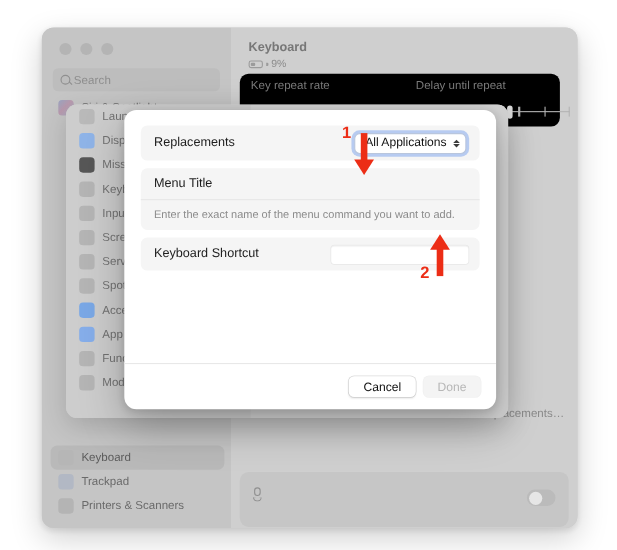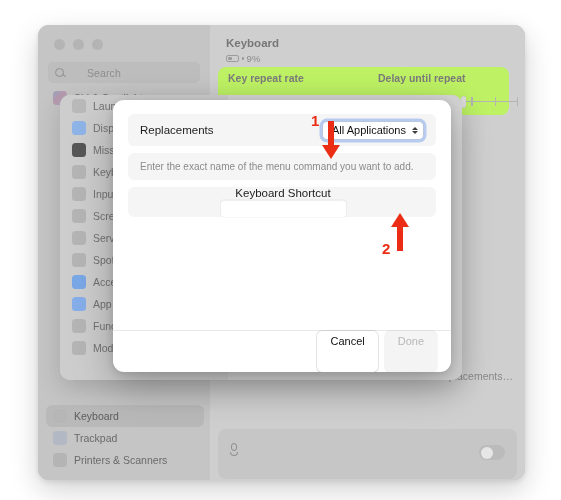--- a/index.html
+++ b/index.html
@@ -29,21 +29,21 @@
   .sw-content {
     position: absolute; left: 172px; top: 0; right: 0; height: 100%;
     background: #cfcfcf;
   }
   .traffic-lights { position: absolute; left: 16px; top: 14px; display: flex; gap: 8px; }
   .tl { width: 11px; height: 11px; border-radius: 50%; background: #b4b4b4; }
 
   .search-field {
     position: absolute; left: 10px; top: 37px; width: 152px; height: 21px;
     background: #bdbdbd; border-radius: 5px;
-    display: flex; align-items: center; padding: 0 7px; gap: 23px;
+    display: flex; align-items: center; padding: 0 7px; gap: 3px;
   }
   .search-ico { width: 9px; height: 9px; border: 1.3px solid #8f8f8f; border-radius: 50%; position: relative; flex: none; }
   .search-ico::after { content: ""; position: absolute; width: 4px; height: 1.3px; background: #8f8f8f;
      right: -3px; bottom: 0px; transform: rotate(45deg); }
   .search-ph { font-size: 10.5px; color: #8d8d8d; letter-spacing: .1px; }
 
   .sb-list { position: absolute; left: 8px; top: 62px; width: 158px; }
   .sb-item {
     display: flex; align-items: center; gap: 7px;
     height: 22px; padding: 0 7px; border-radius: 6px;
@@ -62,21 +62,21 @@
   .sb-bottom { position: absolute; left: 8px; top: 380px; width: 158px; }
 
   
   .kb-title { position: absolute; left: 16px; top: 12px; font-size: 11.5px; font-weight: bold; color: #777; }
   .kb-batt { position: absolute; left: 16px; top: 28px; display: flex; align-items: center; gap: 3px; }
   .batt-body { width: 13px; height: 7px; border: 1.2px solid #9b9b9b; border-radius: 2.2px; position: relative; }
   .batt-body::after { content:""; position:absolute; left:1px; top:1px; bottom:1px; width:4px; background:#9b9b9b; border-radius:1px; }
   .batt-cap { width: 1.6px; height: 3.4px; background: #9b9b9b; border-radius: 0 1px 1px 0; }
   .batt-pct { font-size: 9.5px; color: #8b8b8b; }
   .slider-row { position: absolute; top: 42px; left: 8px; right: 16px; height: 48px;
-     background: #bef264; border-radius: 8px; font-weight: bold; }
+     background: #000000; border-radius: 8px; }
   .slider-lab { position: absolute; top: 5px; font-size: 10.5px; color: #7b7b7b; }
   .slider-track { position: absolute; top: 30px; height: 9px; }
   .tickline { position:absolute; left:0; right:0; top: 4px; height:1.3px; background:#b4b4b4; }
   .tick { position: absolute; top: 0; width: 1.3px; height: 9px; background: #b4b4b4; }
   .knob { position: absolute; top: -1px; width: 5px; height: 12px; background: #dedede; border-radius: 2.5px;
           box-shadow: 0 0 1px rgba(0,0,0,.2); }
 
   .text-repl-btn {
     position: absolute; right: 12px; top: 345px;
     font-size: 10.5px; color: #8a8a8a;
@@ -148,28 +148,28 @@
   .chev i { display:block; width:0; height:0; border-left:3px solid transparent; border-right:3px solid transparent; }
   .chev .up { border-bottom: 3.5px solid #3c3c3c; }
   .chev .dn { border-top: 3.5px solid #3c3c3c; }
 
   .menu-card { padding: 0; margin-bottom: 7px; }
   .menu-title-row { height: 29px; display: flex; align-items: center; padding: 0 12px;
      border-bottom: 1px solid #e7e7e7; }
   .menu-hint { height: 27px; display: flex; align-items: center; padding: 0 12px;
      font-size: 10px; color: #8b8b8b; }
 
-  .row-short { display:flex; align-items:center; height: 30px; padding: 0 10px 0 12px; justify-content: space-between; flex-direction: column; }
+  .row-short { display:flex; align-items:center; height: 30px; padding: 0 10px 0 12px; justify-content: space-between; }
   .short-input { width: 125px; height: 17px; background: #ffffff; border-radius: 3px;
      box-shadow: inset 0 1px 1px rgba(0,0,0,0.07), 0 0 0 .6px rgba(0,0,0,0.06); }
 
   .pop-footer {
     position: absolute; left: 0; right: 0; bottom: 0; height: 42px;
     border-top: 1px solid #e8e8e8;
-    display: flex; justify-content: flex-end; gap: 7px;
+    display: flex; align-items: center; justify-content: flex-end; gap: 7px;
     padding-right: 14px;
   }
   .btn {
     font-size: 11px; padding: 3.5px 13px; border-radius: 5px;
     background: #ffffff; color: #111;
     box-shadow: 0 0 0 .7px rgba(0,0,0,0.14), 0 1px 1.5px rgba(0,0,0,0.07);
   }
   .btn.disabled { background: #f4f4f4; color: #b7b7b7; box-shadow: 0 0 0 .7px rgba(0,0,0,0.06); }
 
   
@@ -353,20 +353,23 @@
             <span>All Applications</span>
             <span class="chev">
                 <i class="up"></i>
                 <i class="dn"></i>
               </span>
           </span>
         </div>
       </div>
 
       <div class="field-card menu-card">
+        <div class="menu-title-row">
+          <span class="row-label">Menu Title</span>
+        </div>
         <div class="menu-hint">Enter the exact name of the menu command you want to add.</div>
       </div>
 
       <div class="field-card">
         <div class="row-short">
           <span class="row-label">Keyboard Shortcut</span>
           <span class="short-input"></span>
         </div>
       </div>
     </div>

